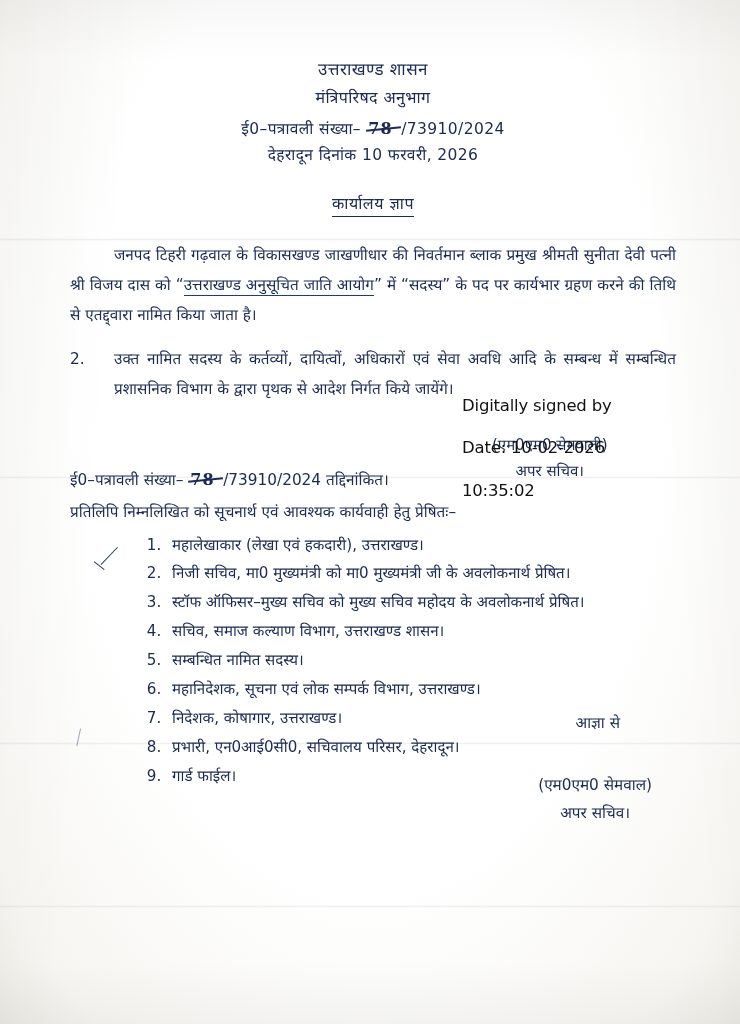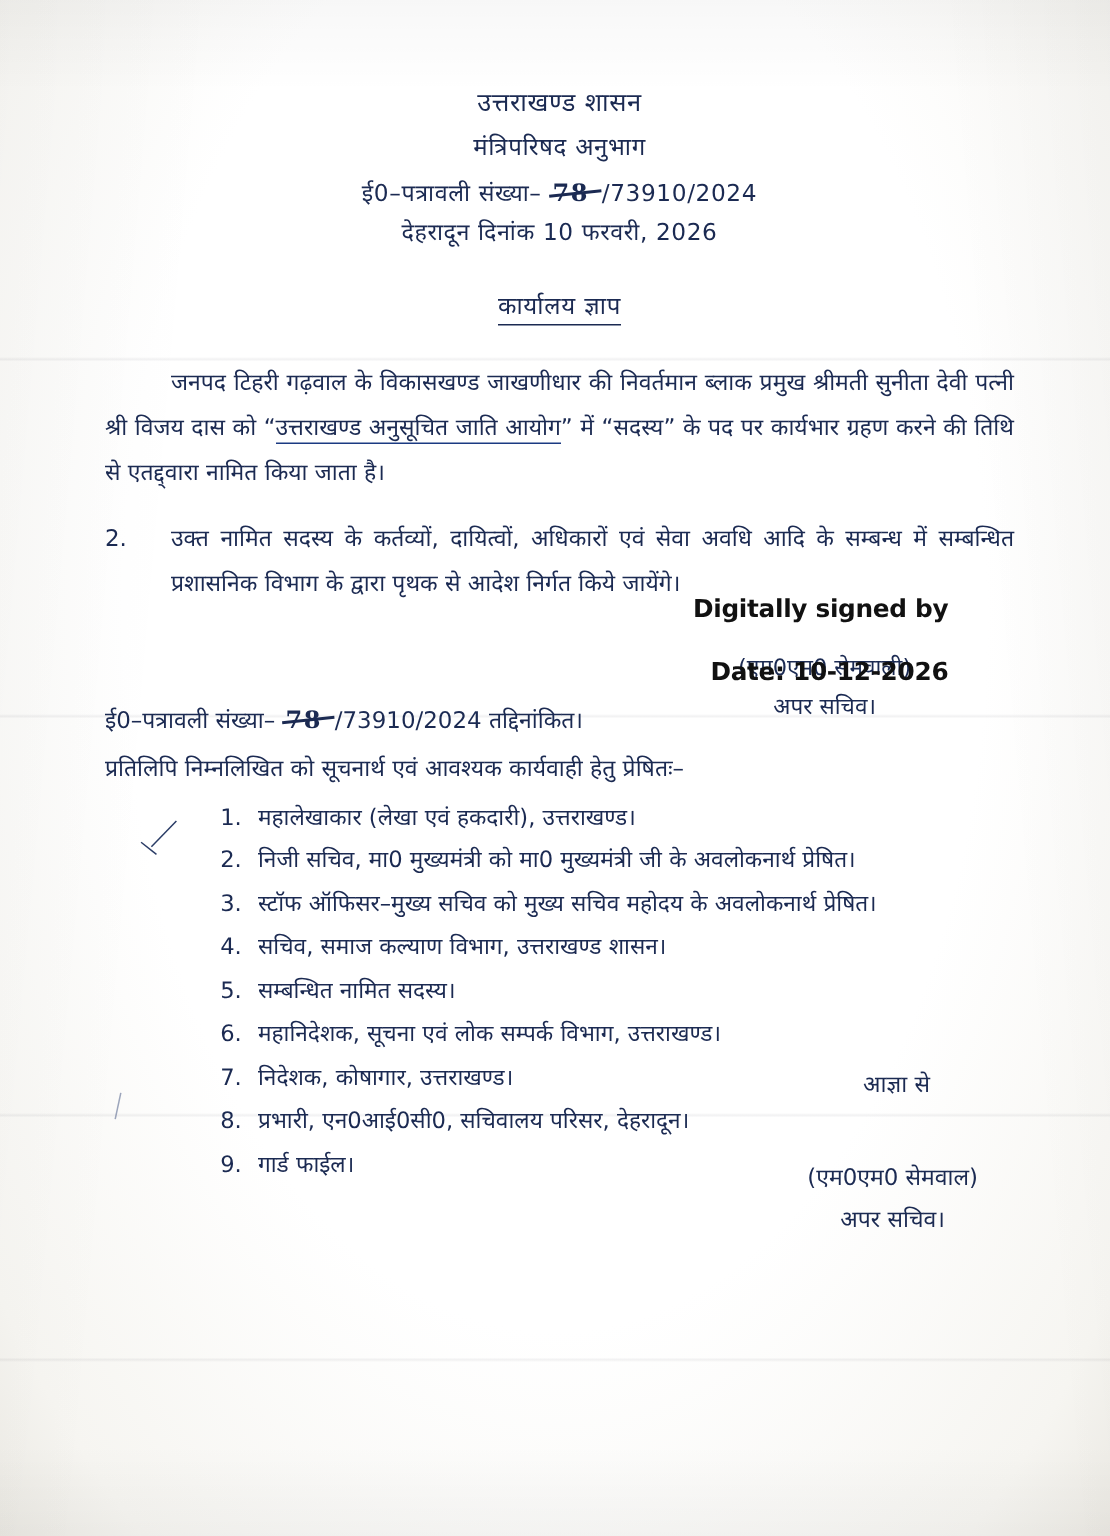--- a/index.html
+++ b/index.html
@@ -125,28 +125,27 @@
     border-bottom: 1.4px solid #1b3a82;
     padding-bottom: 1px;
   }
 
   
   .digisig {
     position: absolute;
     left: 462px;
     top: 374px;
     font-family: "DejaVu Sans", sans-serif;
-    font-weight: bold;
+    font-weight: normal;
     font-size: 16.5px;
     line-height: 1.28;
     color: #111111;
     letter-spacing: -0.2px;
     white-space: pre-line;
     z-index: 5;
-    text-align: right;
   }
 
   .sig-block {
     position: absolute;
     left: 492px;
     top: 432px;
     text-align: center;
     font-size: 15px;
     line-height: 1.75;
   }
@@ -282,21 +281,22 @@
 
   </div>
 
   <div class="sig-block ink">
     <div>(एम0एम0 सेमवाली)</div>
     <div>अपर सचिव।</div>
   </div>
 
   <div class="digisig">
     <div>Digitally signed by</div>
-    <div>Date: 10-12-2026</div>
+    <div>Date: 10-02-2026</div>
+    <div>10:35:02</div>
   </div>
 
   <div class="tick">
     <span class="a"></span>
       <span class="b"></span>
   </div>
   <div class="smudge"></div>
 
   <div class="order-by ink">आज्ञा से</div>
 

